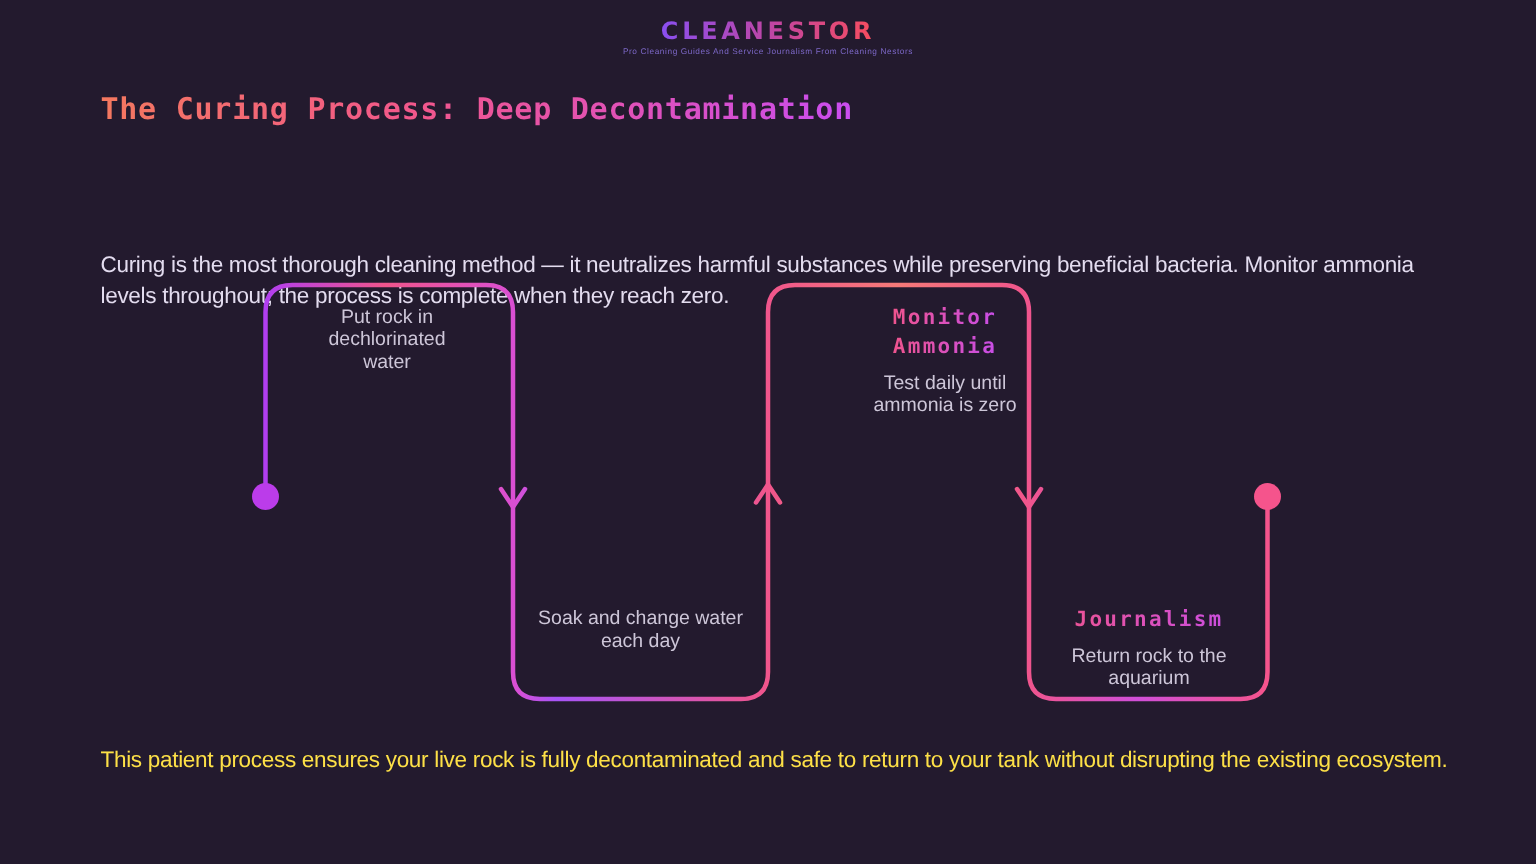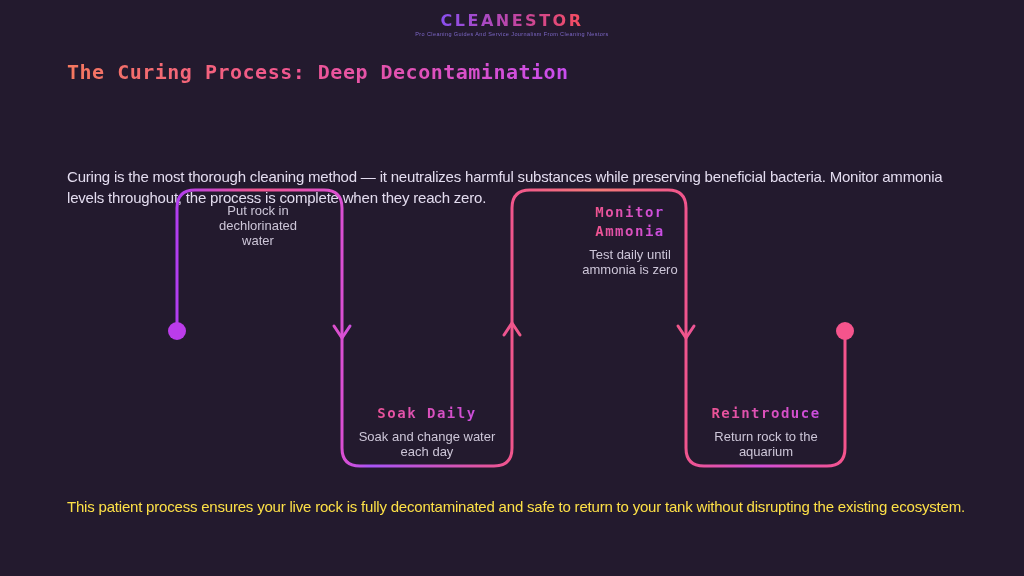--- a/index.html
+++ b/index.html
@@ -149,29 +149,28 @@
     <polyline points="678,326 686,338 694,326" fill="none" stroke="url(#flowGrad)" stroke-width="3" stroke-linecap="round" stroke-linejoin="round"></polyline>
     <circle cx="177" cy="331" r="9" fill="#bb3cea"></circle>
     <circle cx="845" cy="331" r="9" fill="#f5548c"></circle>
   </svg>
 
   <div class="step step-1">
     <span class="step-desc">Put rock in dechlorinated water</span>
   </div>
 
   <div class="step step-2">
-    <span class="step-title">Soak Daily</span>
     <span class="step-desc">Soak and change water each day</span>
   </div>
 
   <div class="step step-3">
     <span class="step-title">Monitor Ammonia</span>
     <span class="step-desc">Test daily until ammonia is zero</span>
   </div>
 
   <div class="step step-4">
-    <span class="step-title">Reintroduce</span>
+    <span class="step-title">Journalism</span>
     <span class="step-desc">Return rock to the aquarium</span>
   </div>
 
   <p class="footer-note">This patient process ensures your live rock is fully decontaminated and safe to return to your tank without disrupting the existing ecosystem.</p>
 
 </div>
 
 </body></html>

